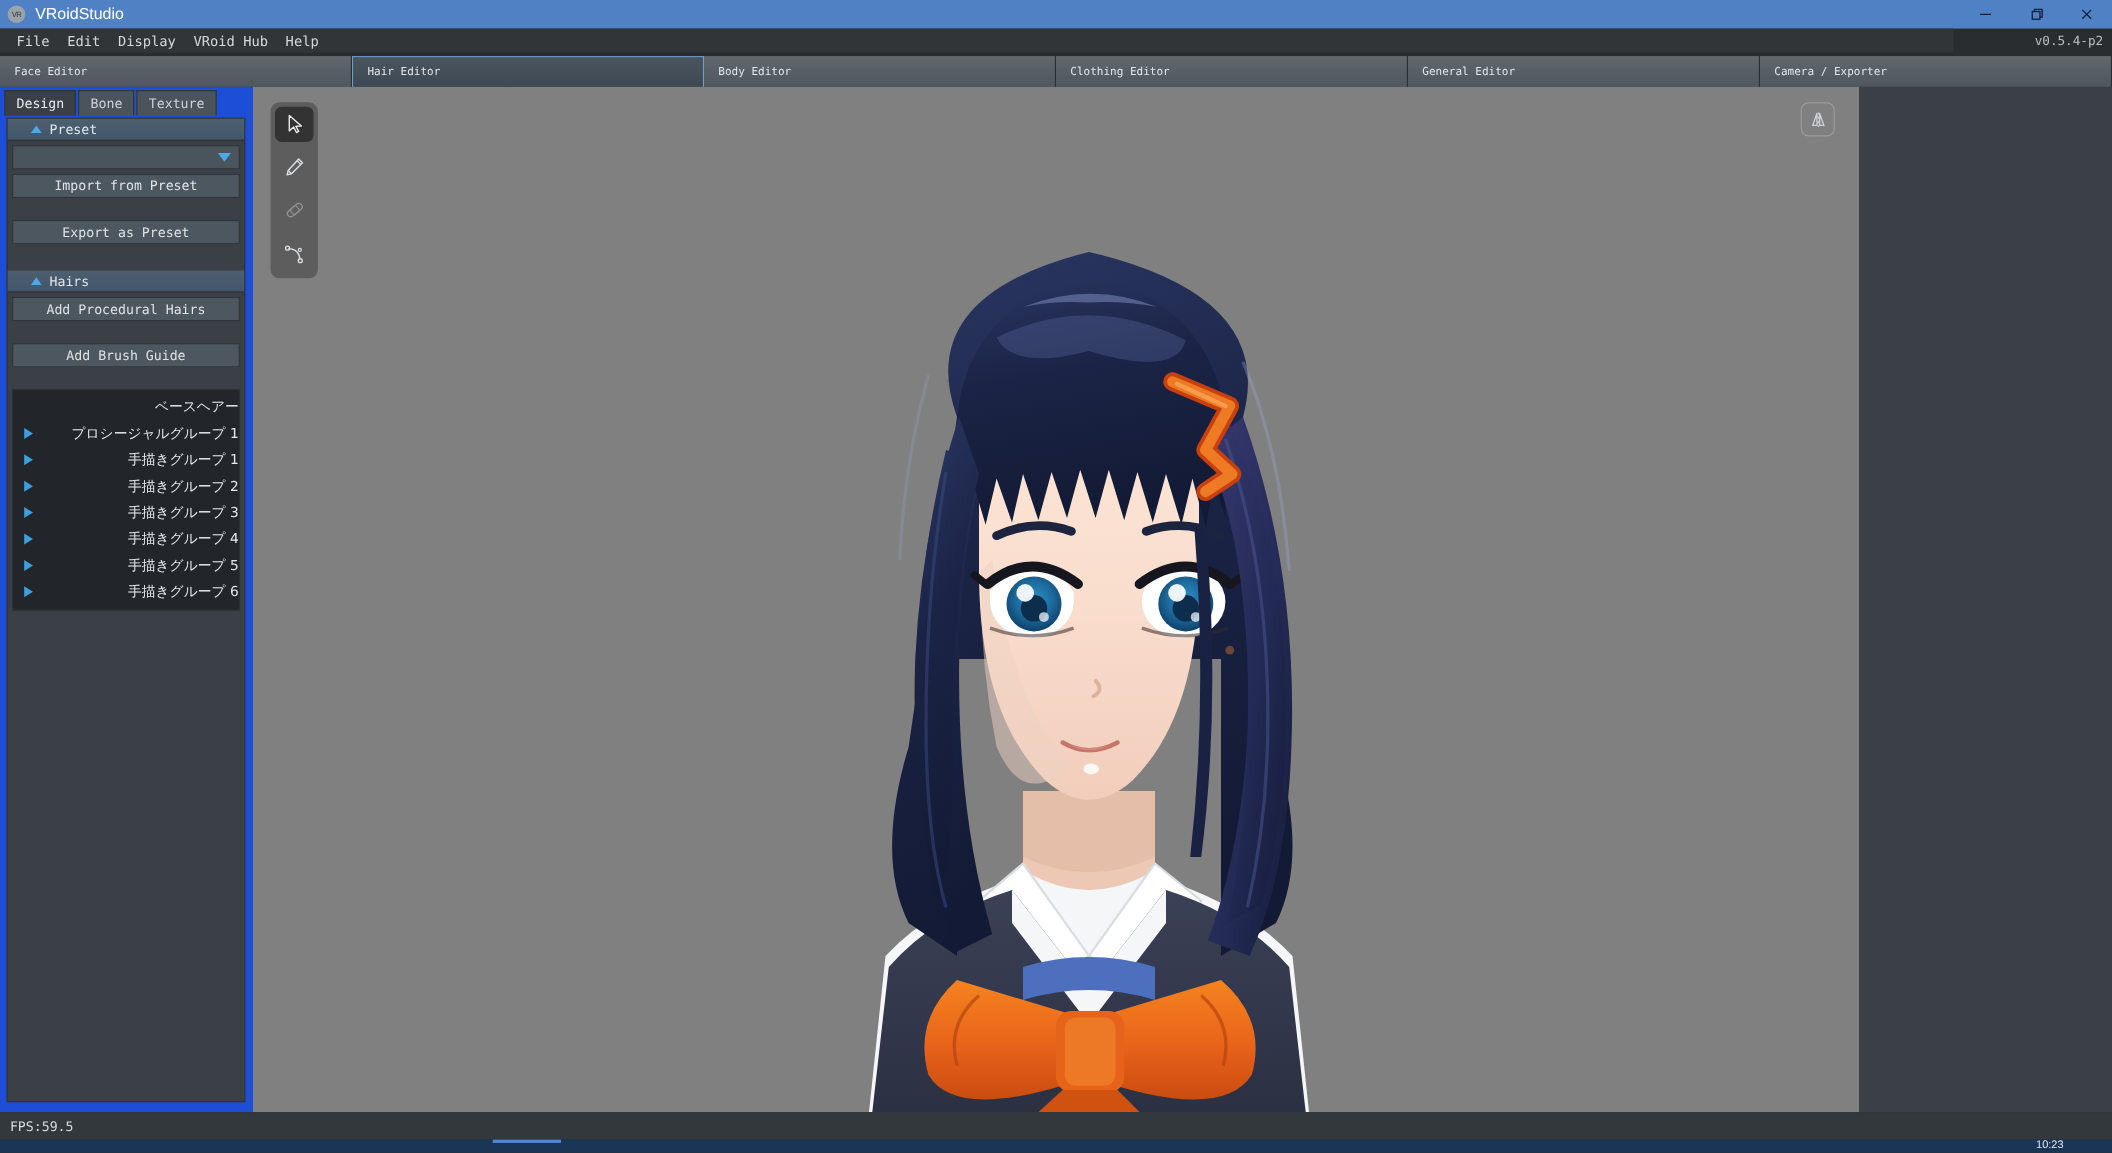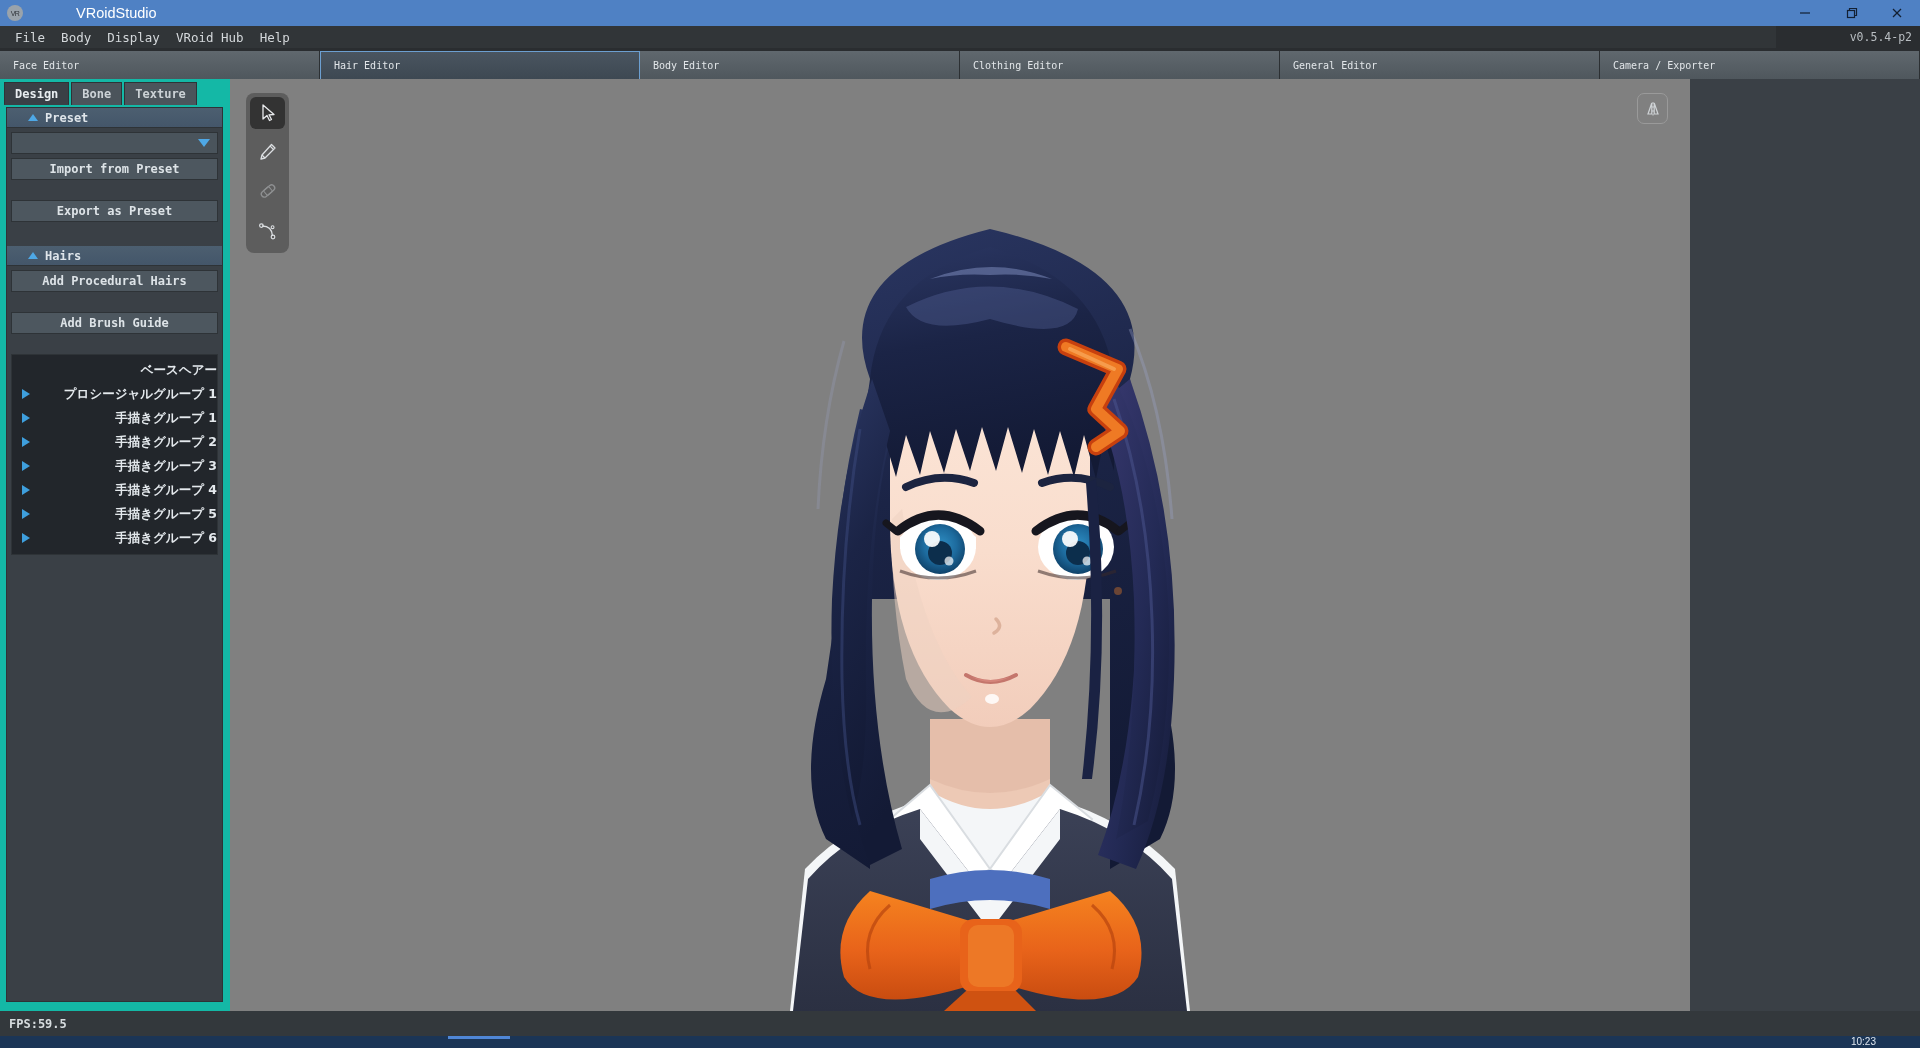--- a/index.html
+++ b/index.html
@@ -7,21 +7,21 @@
     width: 1920px; height: 1048px;
     background: #2a2d30;
     font-family: "DejaVu Sans Mono", "Liberation Mono", monospace;
     overflow: hidden;
   }
   #app { position: relative; width: 1920px; height: 1048px; }
 
   
   .titlebar {
     position: absolute; left: 0; top: 0; width: 1920px; height: 26px;
-    background: #4f81c4; display: flex; align-items: center; gap: 44px;
+    background: #4f81c4; display: flex; align-items: center;
   }
   .title-icon {
     width: 16px; height: 16px; margin-left: 7px; border-radius: 50%;
     background: #9aa3ab; display: flex; align-items: center; justify-content: center;
     font-size: 7px; color: #2f3338; font-family: "Liberation Sans", sans-serif;
     letter-spacing: -0.5px;
   }
   .title-text {
     margin-left: 9px; color: #ffffff; font-size: 14.5px;
     font-family: "Liberation Sans", sans-serif;
@@ -60,22 +60,21 @@
     border-right: 1px solid #2c3033;
   }
   .etab.active {
     background: linear-gradient(180deg,#4a5560 0%, #3d4852 100%);
     border: 1px solid #6c9fd0; border-bottom: none;
   }
 
   
   .leftpanel {
     position: absolute; left: 0; top: 79px; width: 248px; height: 932px;
-    background: #14b8a6;
-    font-weight: bold;
+    background: #1d4ed8;
   }
   .subtabs { display: flex; height: 26px; padding-left: 4px; padding-top: 3px; }
   .subtab {
     height: 23px; display: flex; align-items: center; padding: 0 10px;
     font-size: 12px; color: #ccd2d6; background: #4b545b;
     border: 1px solid #2e3337; border-bottom: none; margin-right: 2px;
   }
   .subtab.active { background: #3a4046; color: #e9edf0; border-bottom: 1px solid #3a4046; }
 
   .panelbody {
@@ -155,21 +154,21 @@
     border: 1px solid #9a9a9a; border-radius: 7px;
     display: flex; align-items: center; justify-content: center;
   }
 
   
   .char { position: absolute; left: 0; top: 0; width: 1460px; height: 932px; }
 
   
   .statusbar {
     position: absolute; left: 0; top: 1011px; width: 1920px; height: 25px;
-    background: #33383c; display: flex; align-items: center; padding-left: 9px; font-weight: bold;
+    background: #33383c; display: flex; align-items: center; padding-left: 9px;
   }
   .fps { color: #d7dcdf; font-size: 12px; }
 
   .taskbar {
     position: absolute; left: 0; top: 1036px; width: 1920px; height: 12px;
     background: #1b3556;
   }
   .tb-active {
     position: absolute; left: 448px; top: 1036px; width: 62px; height: 3px;
     background: #4f86d6;
@@ -203,21 +202,21 @@
         <svg width="14" height="14" viewBox="0 0 14 14">
           <line x1="3" y1="3" x2="11" y2="11" stroke="#132033" stroke-width="1.2"></line>
           <line x1="11" y1="3" x2="3" y2="11" stroke="#132033" stroke-width="1.2"></line>
         </svg>
       </div>
     </div>
   </div>
 
   <div class="menubar">
     <div class="menu-item">File</div>
-    <div class="menu-item">Body</div>
+    <div class="menu-item">Edit</div>
     <div class="menu-item">Display</div>
     <div class="menu-item">VRoid Hub</div>
     <div class="menu-item">Help</div>
   </div>
   <div class="version">v0.5.4-p2</div>
 
   <div class="tabstrip">
     <div class="etab" style="width:320px">
       <span>Face Editor</span>
     </div>

